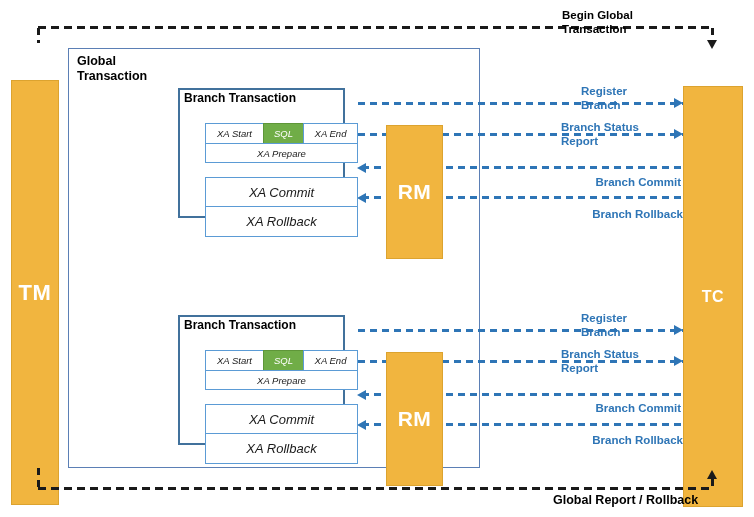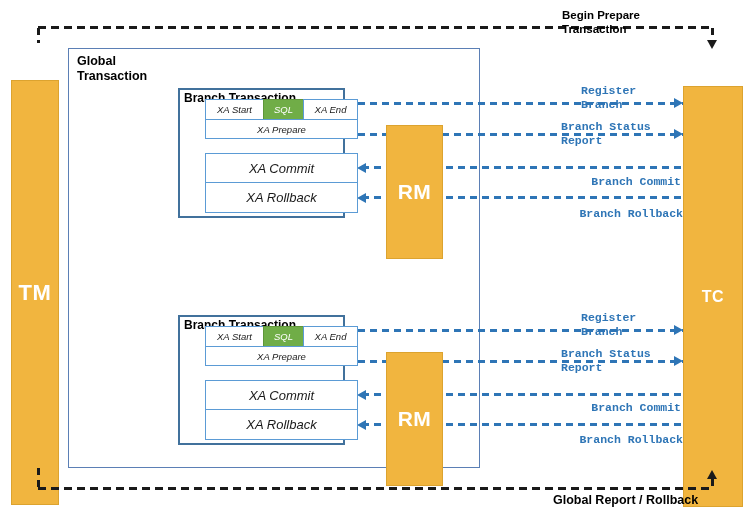--- a/index.html
+++ b/index.html
@@ -23,33 +23,33 @@
     display:flex;align-items:center;justify-content:center;
     color:#fff;font-weight:bold;letter-spacing:.5px;margin-top:37px;
   }
   .global-box{border:1.6px solid var(--global-border);box-sizing:border-box;background:#fff;}
   .global-label{font-weight:bold;font-size:12.5px;line-height:15px;color:#000;}
   .branch-box{border:2px solid var(--branch-border);box-sizing:border-box;background:#fff;}
   .branch-title{font-weight:bold;font-size:12px;color:#000;padding:1px 0 0 4px;white-space:nowrap;}
   .cell{
     border:1.3px solid var(--cell-border);box-sizing:border-box;background:#fff;
     display:flex;align-items:center;justify-content:center;
-    font-style:italic;font-size:9.5px;color:#1a1a1a;white-space:nowrap;
+    font-style:italic;font-size:9.5px;color:#1a1a1a;white-space:nowrap;margin-top:24px;
   }
   .cell.green{background:var(--green);color:#fff;border-color:#5E9638;}
   .cell.big{font-size:13px;}
   .hdash-blue{height:3px;background:repeating-linear-gradient(90deg,var(--blue) 0 7px,transparent 7px 12px);}
   .hdash-black{height:3px;background:repeating-linear-gradient(90deg,var(--ink) 0 8px,transparent 8px 13px);}
   .vdash-black{width:3px;background:repeating-linear-gradient(180deg,var(--ink) 0 7px,transparent 7px 12px);}
   .tri{width:0;height:0;}
   .tri.right{border-top:5px solid transparent;border-bottom:5px solid transparent;border-left:9px solid var(--blue);}
   .tri.left{border-top:5px solid transparent;border-bottom:5px solid transparent;border-right:9px solid var(--blue);}
   .tri.down{border-left:5px solid transparent;border-right:5px solid transparent;border-top:9px solid var(--ink);}
   .tri.up{border-left:5px solid transparent;border-right:5px solid transparent;border-bottom:9px solid var(--ink);}
-  .blue-label{color:var(--blue);font-weight:bold;font-size:11.5px;line-height:14px;white-space:nowrap;font-family:Liberation Mono, monospace;}
+  .blue-label{color:var(--blue);font-weight:bold;font-size:11.5px;line-height:14px;white-space:nowrap;}
   .black-label{color:#000;font-weight:bold;font-size:11.5px;line-height:13.5px;}
 </style>
 </head>
 <body>
 
 <div id="canvas">
 
   <div class="abs global-box" style="left:68px;top:48px;width:412px;height:420px;"></div>
   <div class="abs global-label" style="left:77px;top:54px;width:95px;">Global Transaction</div>
 
@@ -122,21 +122,21 @@
   <div class="abs blue-label" style="left:551px;top:433px;width:132px;text-align:right;">Branch Rollback</div>
 
   <div class="abs orange-box" style="left:11px;top:43px;width:48px;height:425px;font-size:22px;">TM</div>
   <div class="abs orange-box" style="left:683px;top:49px;width:60px;height:421px;font-size:16px;">TC</div>
 
   <div class="abs vdash-black" style="left:36.5px;top:28px;height:15px;"></div>
   <div class="abs hdash-black" style="left:38px;top:26px;width:674px;"></div>
   <div class="abs vdash-black" style="left:710.5px;top:28px;height:13px;"></div>
   <div class="abs tri down" style="left:707px;top:40px;"></div>
   <div class="abs black-label" style="left:562px;top:9px;width:80px;">
-    <div>Begin Prepare</div>
+    <div>Begin Global</div>
     <div>Transaction</div>
   </div>
 
   <div class="abs vdash-black" style="left:36.5px;top:468px;height:21px;"></div>
   <div class="abs hdash-black" style="left:38px;top:487px;width:674px;"></div>
   <div class="abs vdash-black" style="left:710.5px;top:479px;height:10px;"></div>
   <div class="abs tri up" style="left:707px;top:470px;"></div>
   <div class="abs black-label" style="left:553px;top:494px;font-size:12.5px;">Global Report / Rollback</div>
 
 </div>

